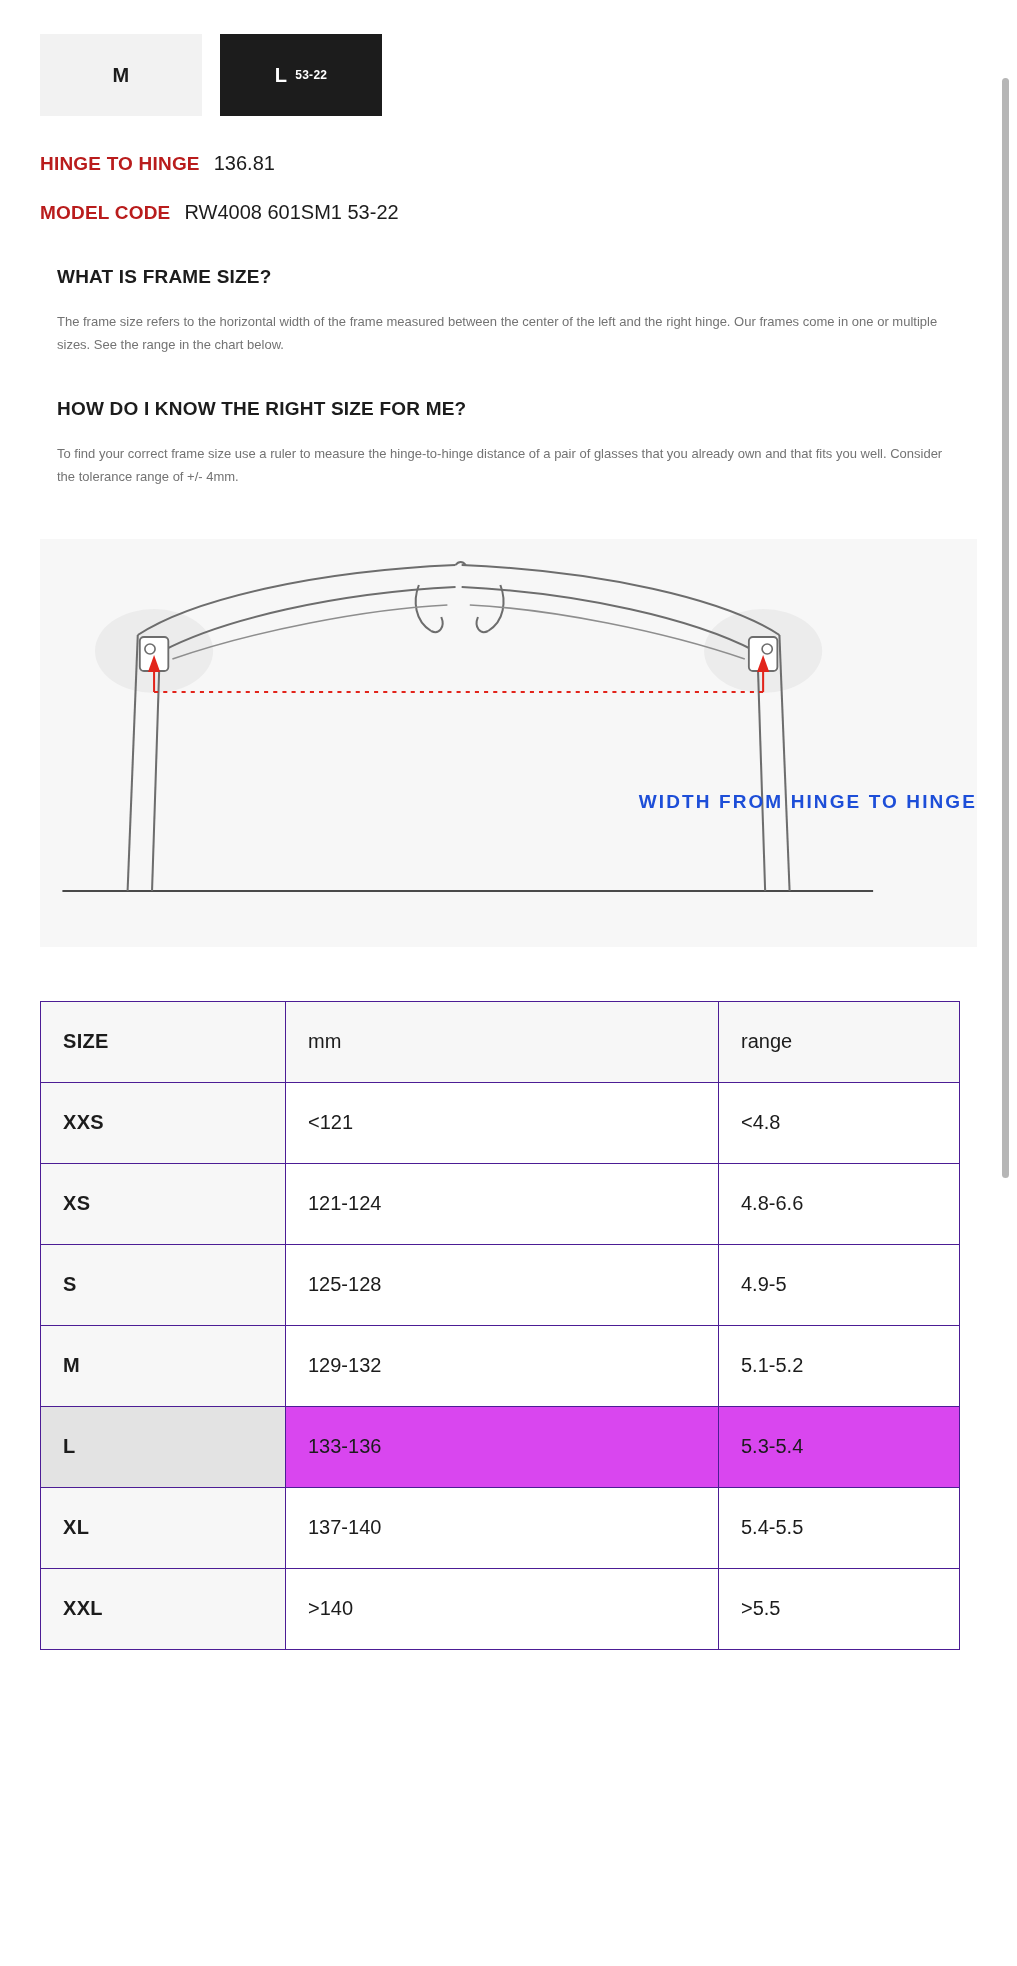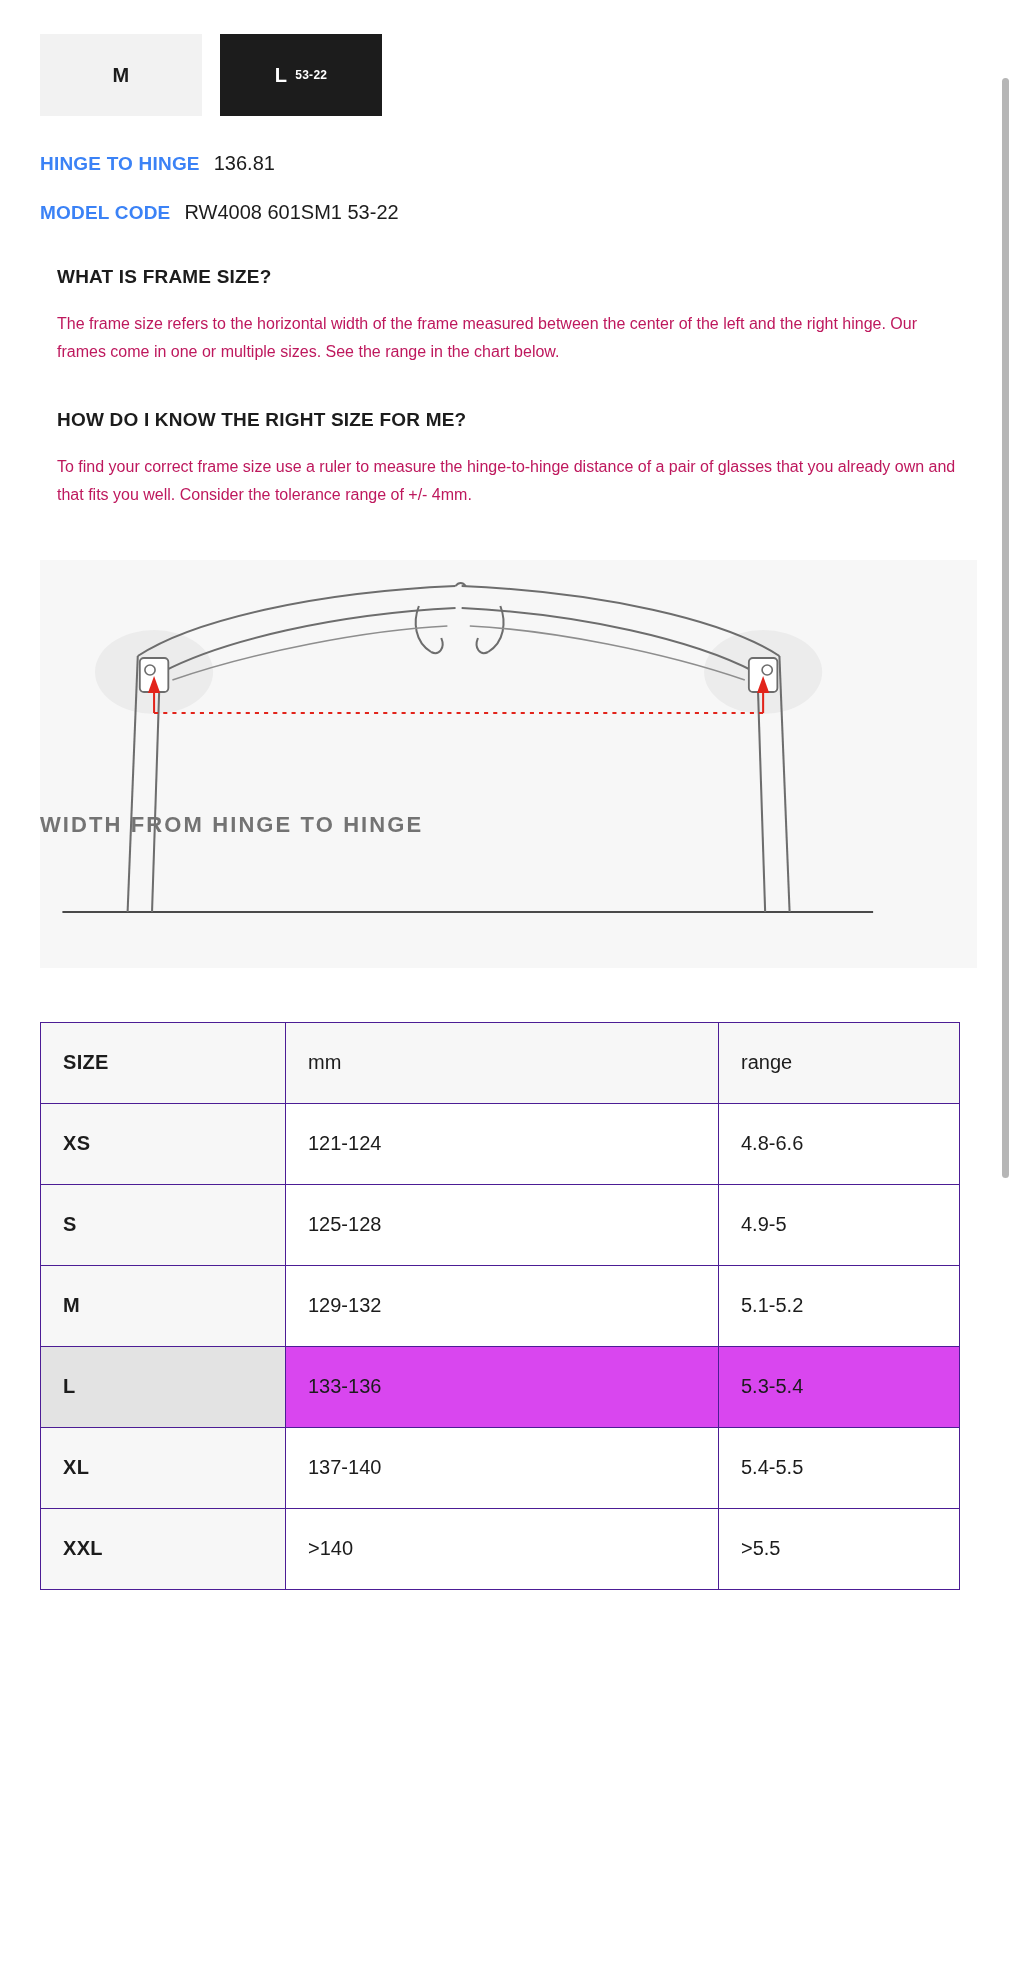--- a/index.html
+++ b/index.html
@@ -64,21 +64,21 @@
   .spec-row {
     display: flex;
     align-items: baseline;
     margin-bottom: 26px;
   }
   .spec-label {
     font-size: 19px;
     font-weight: 700;
     letter-spacing: .2px;
     text-transform: uppercase;
-    color: #3b82f6;
+    color: #b91c1c;
   }
   .spec-value {
     font-size: 20px;
     font-weight: 400;
     margin-left: 14px;
     color: #1c1c1c;
   }
 
   
   .info-block {
@@ -87,48 +87,48 @@
   }
   .info-block:first-of-type { margin-top: 52px; }
   .info-head {
     font-size: 19px;
     font-weight: 700;
     letter-spacing: .2px;
     text-transform: uppercase;
     margin-bottom: 22px;
   }
   .info-body {
-    font-size: 16px;
+    font-size: 13px;
     line-height: 1.78;
-    color: #be185d;
+    color: #737373;
     max-width: 900px;
   }
 
   
   .diagram-wrap {
     margin-top: 50px;
     background: #f7f7f7;
     height: 408px;
     position: relative;
   }
   .diagram-wrap svg {
     position: absolute;
     left: 0; top: 0;
     width: 100%;
     height: 100%;
   }
   .diagram-caption {
     position: absolute;
     width: 100%;
     top: 252px;
-    text-align: left;
-    font-size: 22px;
+    text-align: right;
+    font-size: 19px;
     font-weight: 600;
     letter-spacing: 2.1px;
-    color: #737373;
+    color: #1d4ed8;
   }
 
   
   table.size-table {
     margin-top: 54px;
     border-collapse: collapse;
     width: 920px;
     table-layout: fixed;
   }
   table.size-table td, table.size-table th {
@@ -264,20 +264,25 @@
   <table class="size-table">
     <thead>
       <tr>
         <th>SIZE</th>
         <th>mm</th>
         <th>range</th>
       </tr>
     </thead>
     <tbody>
       <tr>
+        <td>XXS</td>
+        <td>&lt;121</td>
+        <td>&lt;4.8</td>
+      </tr>
+      <tr>
         <td>XS</td>
         <td>121-124</td>
         <td>4.8-6.6</td>
       </tr>
       <tr>
         <td>S</td>
         <td>125-128</td>
         <td>4.9-5</td>
       </tr>
       <tr>

